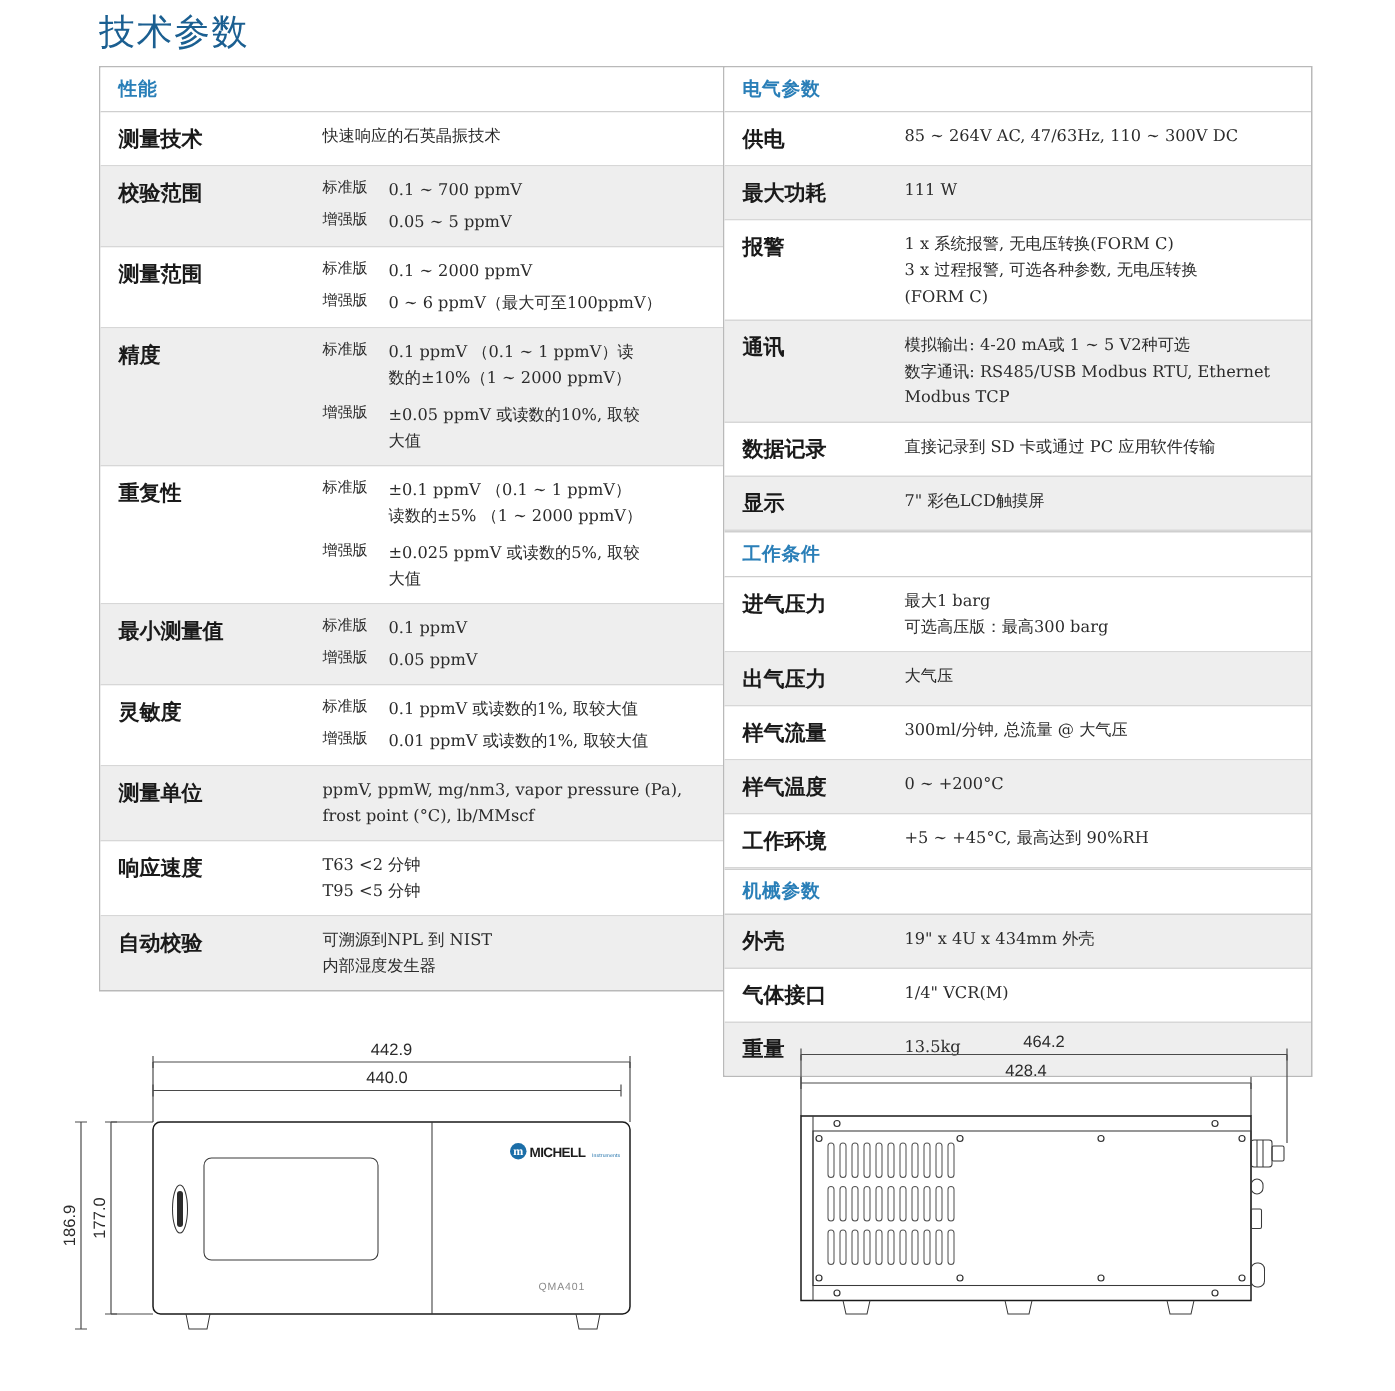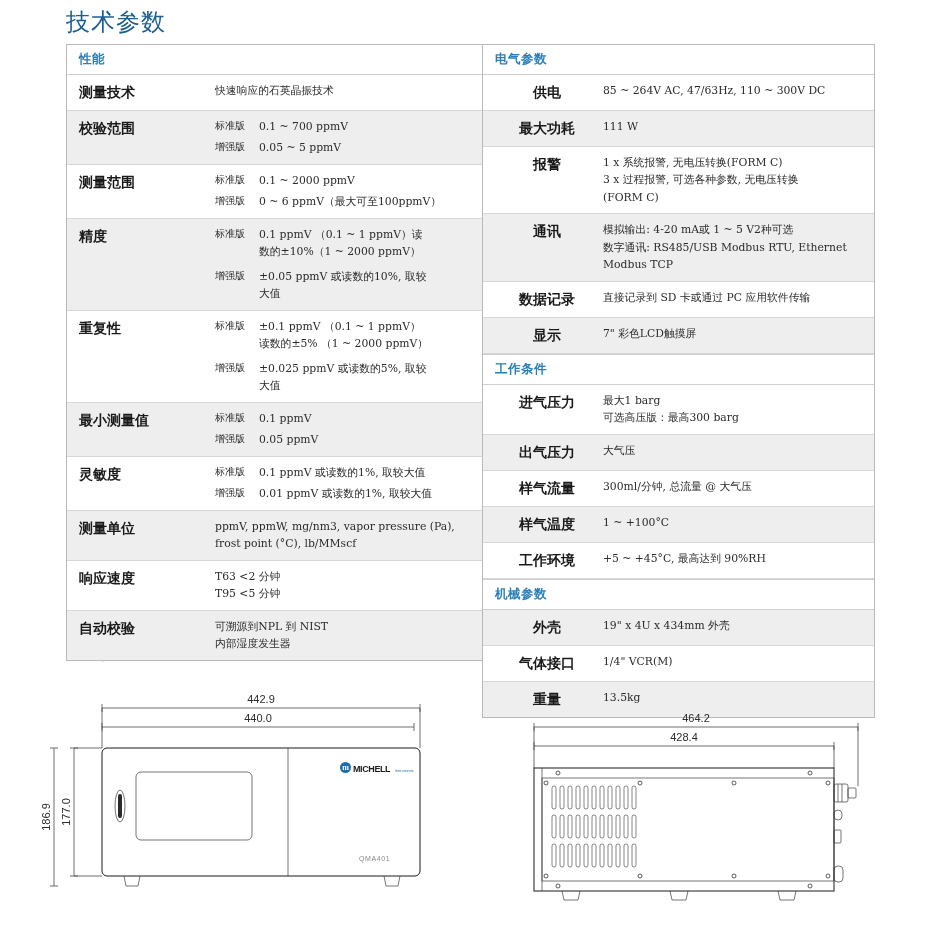--- a/index.html
+++ b/index.html
@@ -63,21 +63,21 @@
 
   .row-label {
     flex: 0 0 148px;
     padding: 7px 4px 7px 12px;
     font-size: 14px;
     font-weight: 700;
     color: #1a1a1a;
     line-height: 1.5;
     box-sizing: border-box;
   }
-  #table-right .row-label { flex-basis: 120px; text-align: center; }
+  #table-right .row-label { flex-basis: 120px; }
 
   .row-value {
     flex: 1 1 auto;
     padding: 7px 10px 7px 0;
     font-size: 10.8px;
     color: #2b2b2b;
     line-height: 1.62;
     font-family: "DejaVu Serif", "Liberation Serif", serif;
     box-sizing: border-box;
   }
@@ -94,21 +94,21 @@
     white-space: nowrap;
   }
   .vtext { flex: 1 1 auto; }
   .vline { display: block; }
 
   
   .drawing {
     position: absolute;
   }
   #drawing-front { left: 40px;  top: 690px; width: 420px; height: 225px; }
-  #drawing-side  { left: 490px; top: 698px; width: 420px; height: 225px; }
+  #drawing-side  { left: 490px; top: 674px; width: 420px; height: 225px; }
 
   .dimtext {
     font-family: "Liberation Sans", "DejaVu Sans", sans-serif;
     font-size: 11px;
     fill: #2b2b2b;
   }
   .dln { stroke: #4a4a4a; stroke-width: 0.8; fill: none; }
   .part { stroke: #1a1a1a; stroke-width: 1; fill: #ffffff; }
   .partthin { stroke: #3a3a3a; stroke-width: 0.7; fill: none; }
   .vent { stroke: #555; stroke-width: 0.7; fill: none; }
@@ -372,21 +372,21 @@
       </div>
       <div class="row plain">
         <div class="row-label">样气流量</div>
         <div class="row-value">
           <span class="vline">300ml/分钟, 总流量 @ 大气压</span>
         </div>
       </div>
       <div class="row alt">
         <div class="row-label">样气温度</div>
         <div class="row-value">
-          <span class="vline">1 ~ +100°C</span>
+          <span class="vline">0 ~ +200°C</span>
         </div>
       </div>
       <div class="row plain">
         <div class="row-label">工作环境</div>
         <div class="row-value">
           <span class="vline">+5 ~ +45°C, 最高达到 90%RH</span>
         </div>
       </div>
       <div class="sec-head mid">机械参数</div>
       <div class="row alt">

